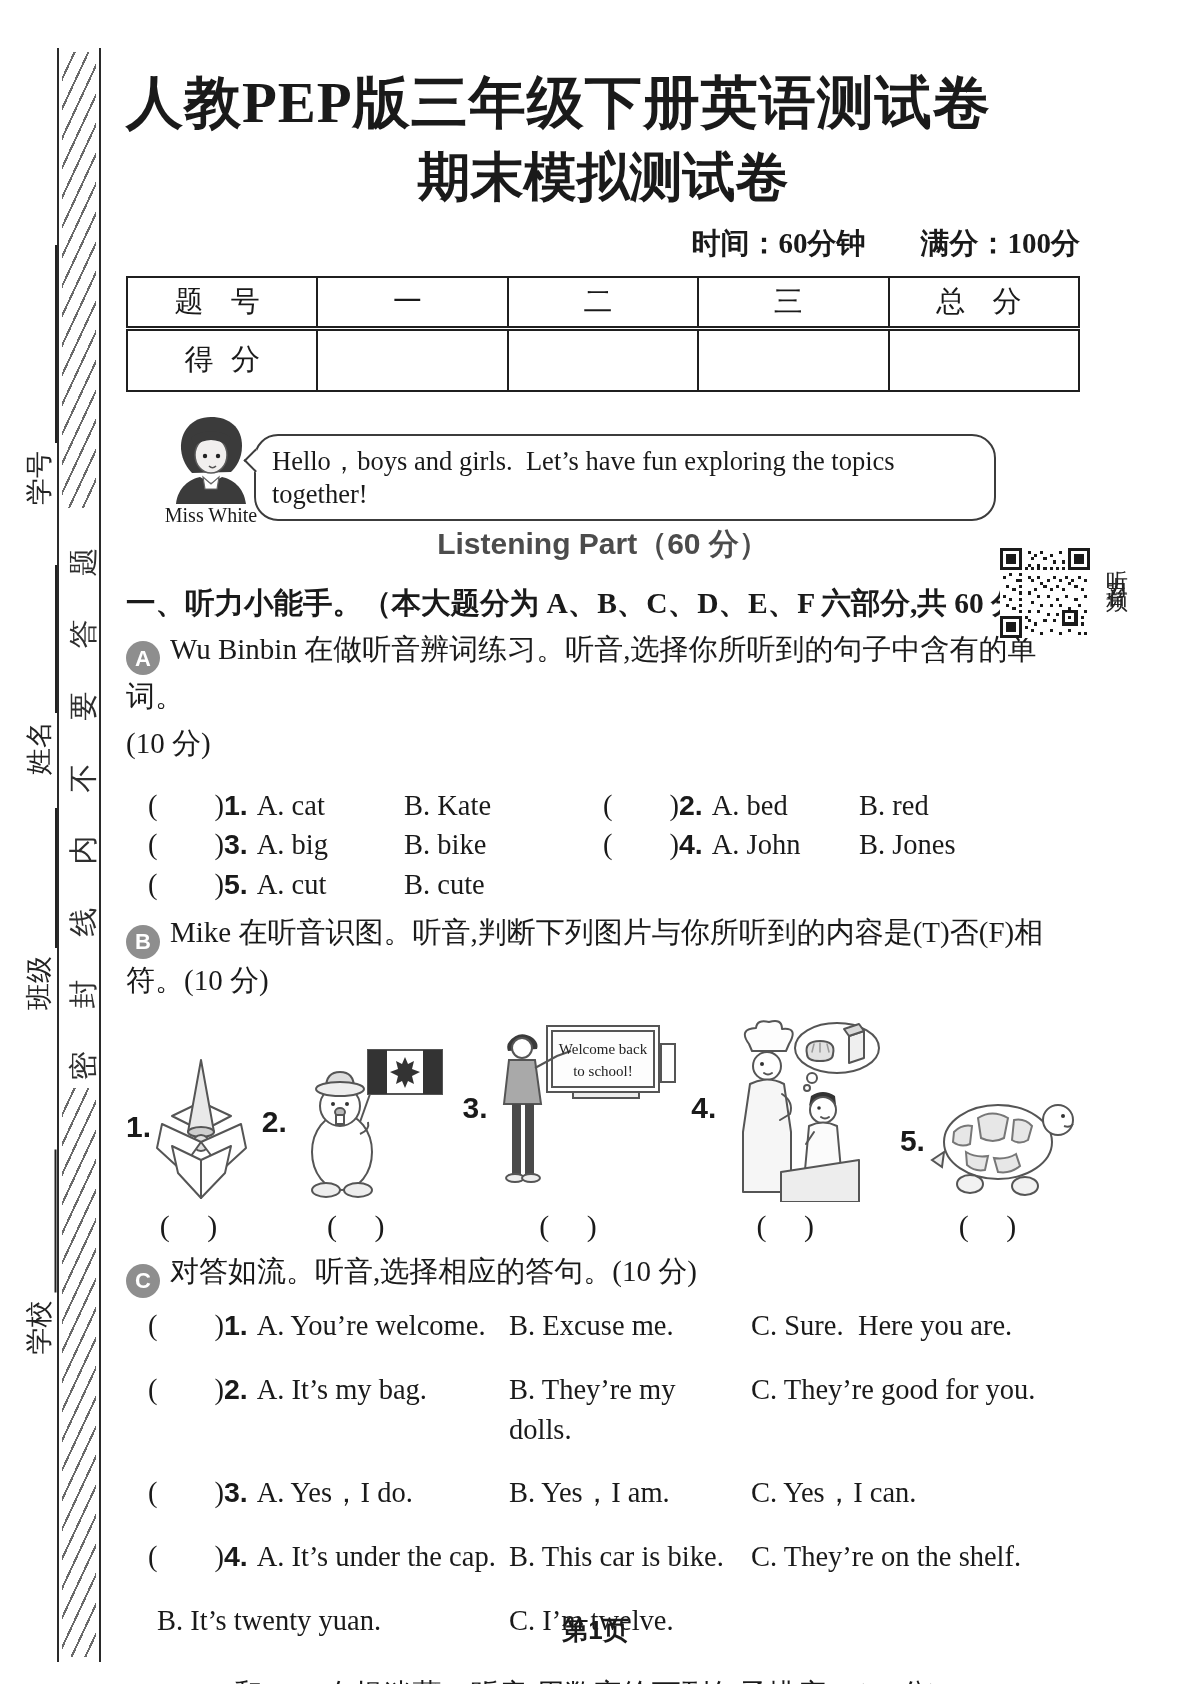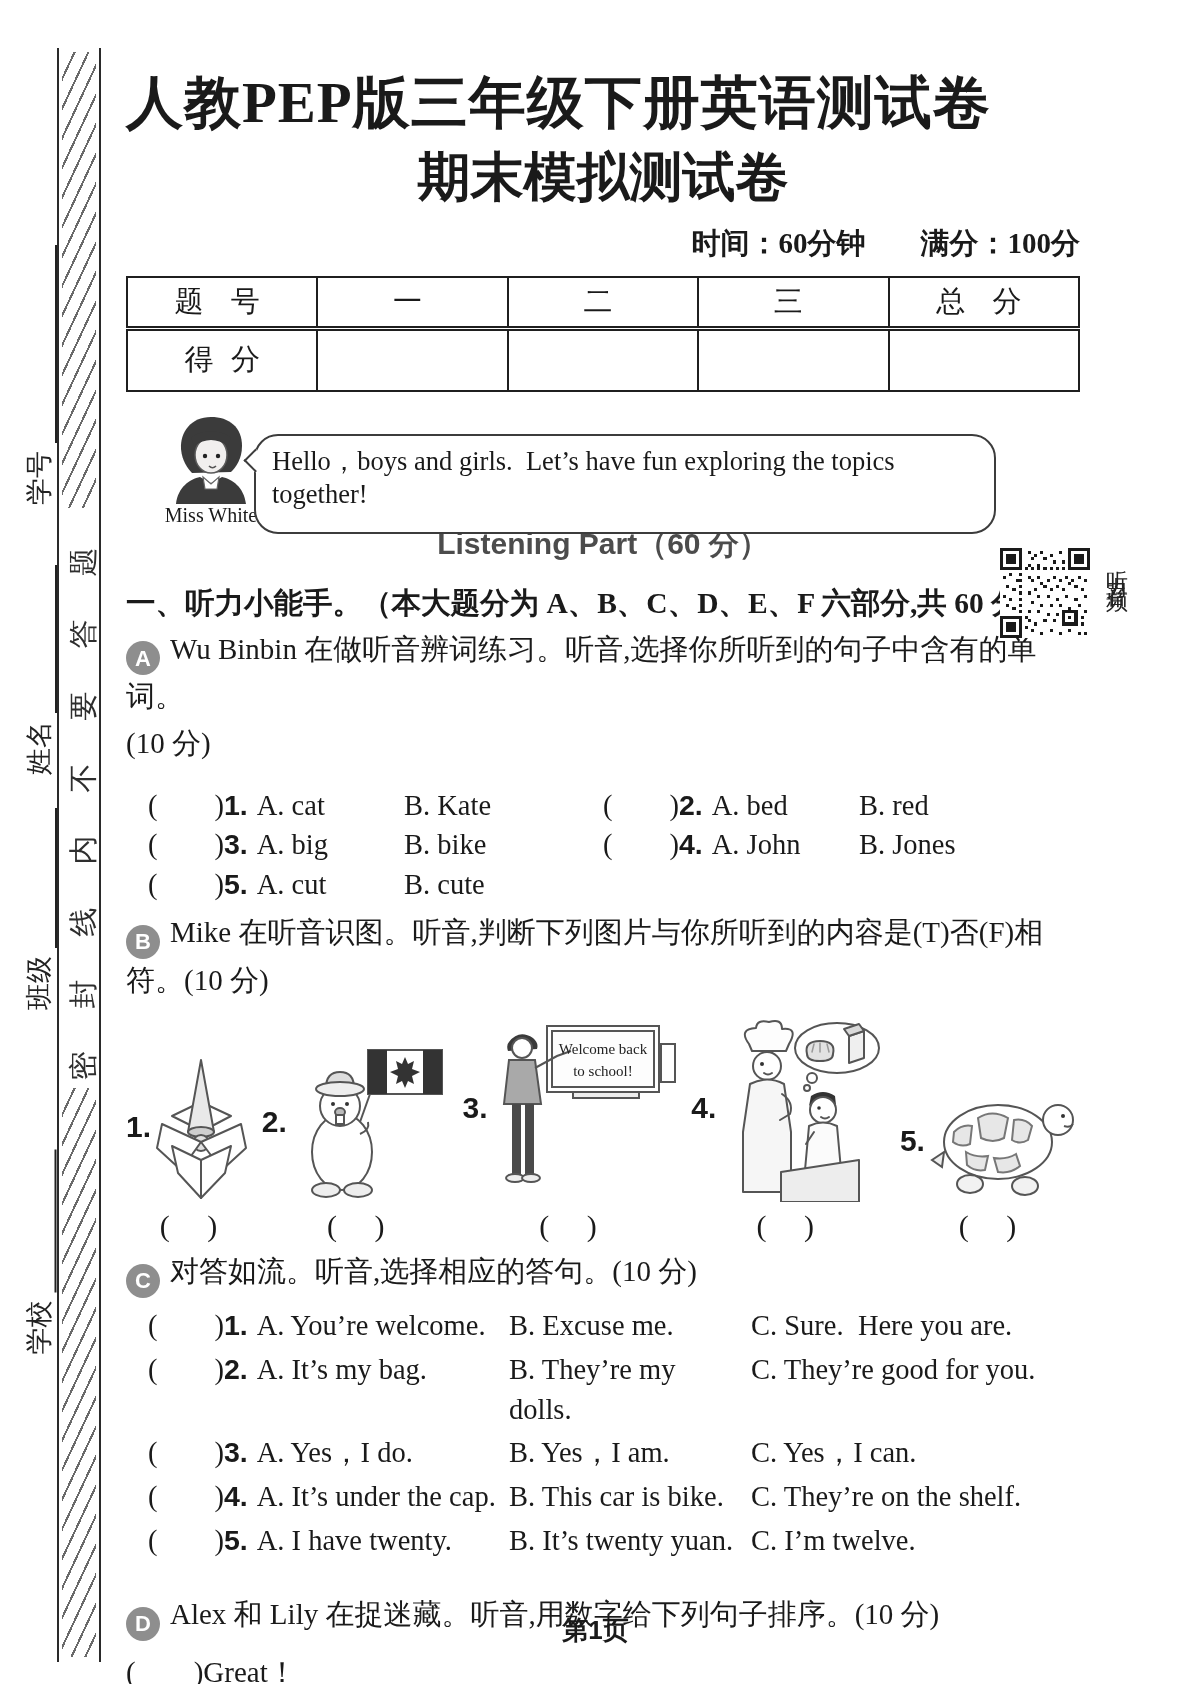--- a/index.html
+++ b/index.html
@@ -36,21 +36,21 @@
   .meta { margin-top:10px; display:flex; justify-content:flex-end; gap:55px; font-size:29px; font-weight:700; }
   table.score { width:100%; border-collapse:collapse; margin-top:12px; table-layout:fixed; }
   table.score td { border:2px solid #1f1f1f; text-align:center; font-size:29px; }
   table.score tr.hdr td { height:46px; letter-spacing:10px; border-bottom:5px double #1f1f1f; }
   table.score tr.val td { height:57px;font-family:Liberation Mono, monospace; }
   .teacher-row { position:relative; margin-top:22px; height:112px; }
   .avatar { position:absolute; left:42px; top:0; }
   .teacher-name { position:absolute; left:30px; top:90px; width:110px; text-align:center; font-size:20px; }
   .bubble {
     position:absolute; left:128px; right:84px; top:20px;
-    border:2px solid #3c3c3c; border-radius:24px; padding:7px 16px 22px;
+    border:2px solid #3c3c3c; border-radius:24px; padding:7px 16px 9px;
     font-size:26.5px; white-space:pre-wrap; background:#fff;
   }
   .bubble::before {
     content:""; position:absolute; left:-9px; top:16px; width:15px; height:15px;
     background:#fff; border-left:2px solid #3c3c3c; border-bottom:2px solid #3c3c3c;
     transform:rotate(45deg);
   }
   .listening-head {
     text-align:center; font-size:30px; font-weight:700; color:#4c4c4c; line-height:1.2;
     font-family:"Liberation Sans","DejaVu Sans",sans-serif;
@@ -62,21 +62,21 @@
   .badge {
     display:inline-flex; width:34px; height:34px; border-radius:50%; background:#8e8e8e;
     color:#fff; align-items:center; justify-content:center; font-size:22px; font-weight:700;
     font-family:"Liberation Sans","DejaVu Sans",sans-serif; margin-right:10px; vertical-align:-7px;
   }
   .score-note { font-size:29px; margin-top:4px; line-height:1.4; }
   .pre { white-space:pre-wrap; }
   .qnum { font-weight:700; font-family:"Liberation Sans","DejaVu Sans",sans-serif; }
   .opt { margin-left:9px; white-space:pre-wrap; }
   .optsA { margin-top:22px; padding-left:22px; display:grid; grid-template-columns:247px 208px 247px auto; font-size:28.5px; line-height:1.4; }
-  .optsC { margin-top:8px; padding-left:22px; display:grid; grid-template-columns:352px 242px auto; row-gap:4px; font-size:28.5px; line-height:1.4; }
+  .optsC { margin-top:8px; padding-left:22px; display:grid; grid-template-columns:352px 242px auto; row-gap:24px; font-size:28.5px; line-height:1.4; }
   .pics-row { margin-top:2px; display:flex; justify-content:space-between; align-items:flex-end; height:198px; }
   .pic-group { display:flex; align-items:center; gap:3px; }
   .pic-num { font-weight:700; font-size:30px; font-family:"Liberation Sans","DejaVu Sans",sans-serif; }
   .paren-row { display:flex; justify-content:space-between; font-size:30px; margin-top:6px; line-height:1.2; }
   .paren-row span { white-space:pre; text-align:center; }
   .d-item { font-size:29px; margin-top:10px; line-height:1.45; }
   .footer {
     position:absolute; left:0; right:0; bottom:36px; text-align:center; font-size:26px; font-weight:700;
     font-family:"Liberation Sans","DejaVu Sans",sans-serif;
   }
@@ -312,21 +312,20 @@
       <span class="opt">C. They’re good for you.</span>
 
       <span><span class="pre">(　　)</span><span class="qnum">3.</span><span class="opt">A. Yes，I do.</span></span>
       <span class="opt">B. Yes，I am.</span>
       <span class="opt">C. Yes，I can.</span>
 
       <span><span class="pre">(　　)</span><span class="qnum">4.</span><span class="opt">A. It’s under the cap.</span></span>
       <span class="opt">B. This car is bike.</span>
       <span class="opt">C. They’re on the shelf.</span>
 
-      <span><span class="pre">(　　)</span><span class="qnum">5.</span><span class="opt">A. I have twenty.</span></span>
       <span class="opt">B. It’s twenty yuan.</span>
       <span class="opt">C. I’m twelve.</span>
     </div>
 
     <p class="part-intro" style="margin-top:32px;"><span class="badge">D</span><span>Alex 和 Lily 在捉迷藏。听音,用数字给下列句子排序。(10 分)</span></p>
 
     <div class="d-item"><span class="pre">(　　)</span><span class="pre">Great！</span></div>
 
   </div>
 

